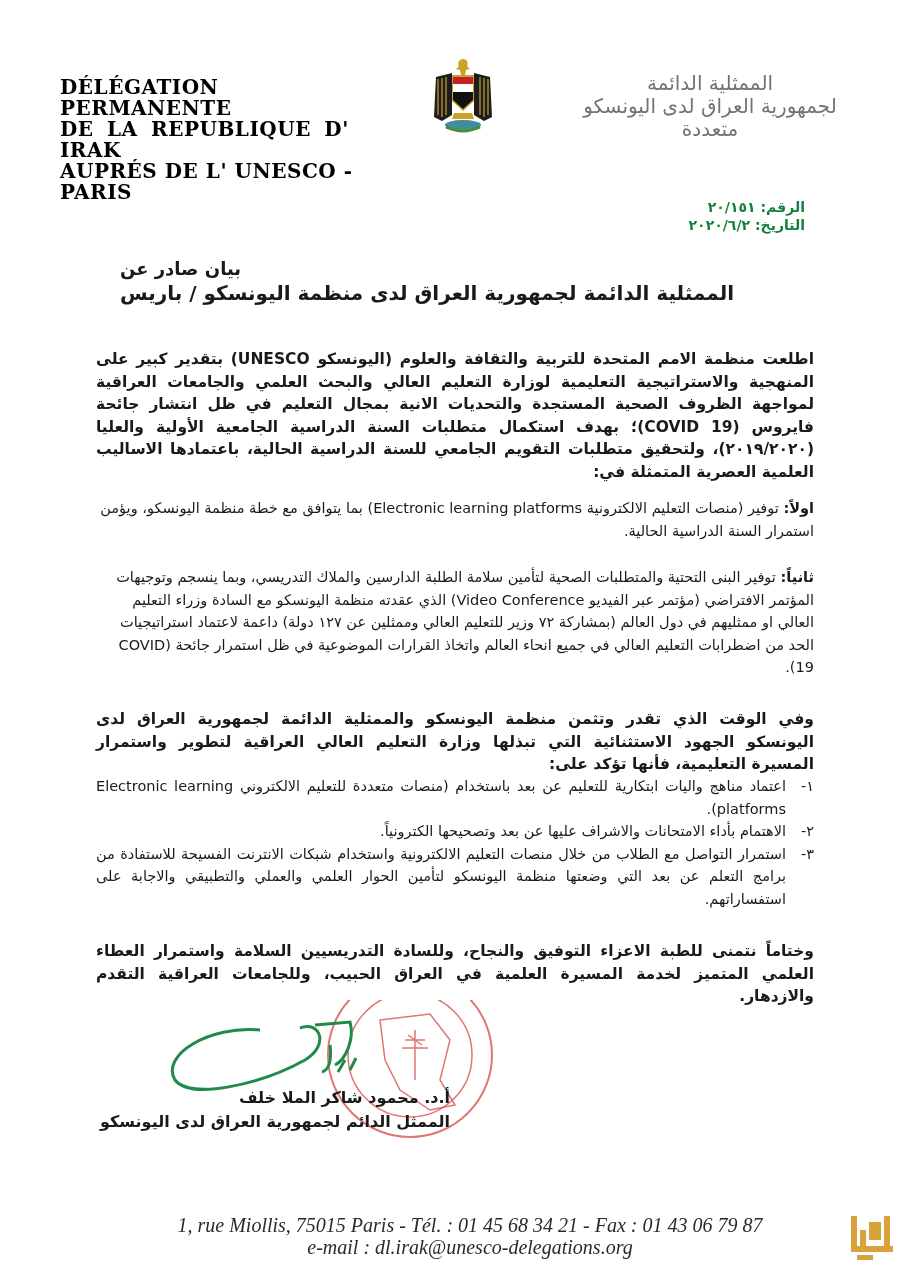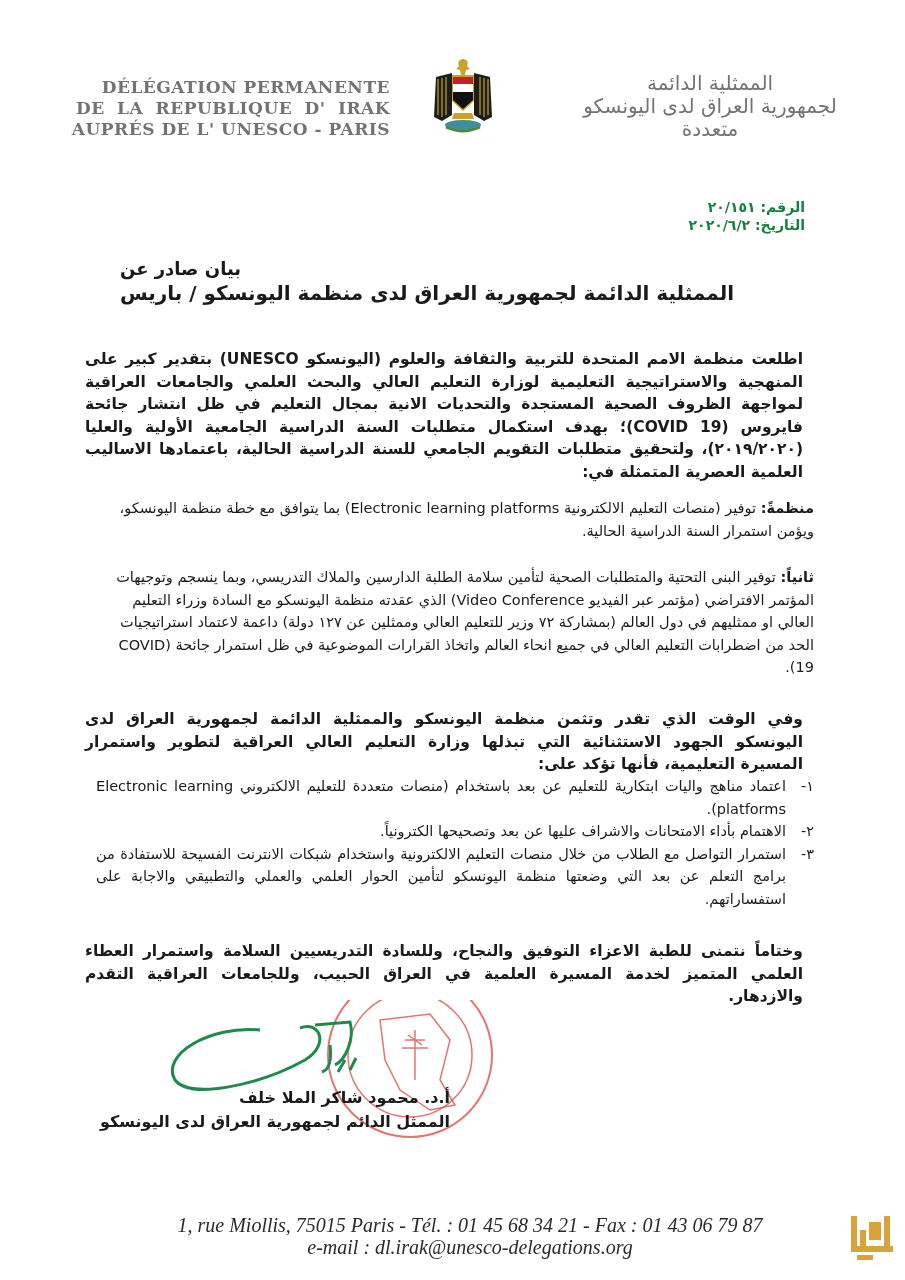--- a/index.html
+++ b/index.html
@@ -1,24 +1,24 @@
 <!DOCTYPE html>
 <html><head>
 <meta charset="utf-8">
 <style>
   html, body { margin:0; padding:0; }
   body { width:905px; height:1280px; background:#ffffff; position:relative; overflow:hidden; font-family:"DejaVu Sans", sans-serif; color:#1a1a1a; }
-  .hdr-fr { position:absolute; left:60px; top:77px; width:330px; text-align:right; font-family:"DejaVu Serif", serif; font-weight:bold; font-size:17px; line-height:21px; color:#737373; letter-spacing:0.5px; }
+  .hdr-fr { position:absolute; left:60px; top:77px; width:330px; text-align:left; font-family:"DejaVu Serif", serif; font-weight:bold; font-size:20px; line-height:21px; color:#000000; letter-spacing:0.5px; }
   .hdr-ar { position:absolute; left:540px; top:72px; width:340px; text-align:center; direction:rtl; font-family:"DejaVu Sans", sans-serif; font-size:20px; line-height:23px; color:#737373; }
   .emblem { position:absolute; left:432px; top:55px; width:62px; height:84px; }
   .ref { position:absolute; right:100px; top:198px; direction:rtl; text-align:right; font-size:14px; line-height:18px; font-weight:bold; color:#15803d; }
   .title { position:absolute; left:120px; width:680px; top:258px; text-align:left; direction:rtl; font-weight:bold; }
   .title .t1 { font-size:18px; line-height:22px; }
   .title .t2 { font-size:20px; line-height:26px; }
-  .para { position:absolute; left:85px; width:718px; direction:rtl; text-align:justify; text-align-last:right; }
+  .para { position:absolute; left:96px; width:718px; direction:rtl; text-align:justify; text-align-last:right; }
   .p-bold { font-weight:bold; font-size:15.5px; line-height:22.5px; }
   .item { position:absolute; left:96px; width:718px; direction:rtl; text-align:right; font-size:14.5px; line-height:22.5px; }
   .item .lbl { font-weight:bold; }
   .list { position:absolute; left:96px; width:718px; direction:rtl; text-align:right; font-size:14.5px; line-height:22.5px; }
   .list .li { display:flex; flex-direction:row; }
   .list .num { width:28px; flex:none; }
   .list .txt { flex:1; text-align:justify; text-align-last:right; }
   .sig { position:absolute; left:140px; top:1000px; width:480px; height:150px; }
   .signer { position:absolute; left:95px; top:1086px; width:355px; direction:rtl; text-align:right; font-weight:bold; font-size:16px; line-height:24px; }
   .footer { position:absolute; left:170px; top:1214px; width:600px; text-align:center; font-family:"Liberation Serif", serif; font-style:italic; font-size:20px; line-height:22px; color:#2a2a2a; }
@@ -65,21 +65,21 @@
 </div>
 
 <div class="title">
   <div class="t1">بيان صادر عن</div>
   <div class="t2">الممثلية الدائمة لجمهورية العراق لدى منظمة اليونسكو / باريس</div>
 </div>
 
 <div class="para p-bold" style="top:348px;">اطلعت منظمة الامم المتحدة للتربية والثقافة والعلوم (اليونسكو UNESCO) بتقدير كبير على المنهجية والاستراتيجية التعليمية لوزارة التعليم العالي والبحث العلمي والجامعات العراقية لمواجهة الظروف الصحية المستجدة والتحديات الانية بمجال التعليم في ظل انتشار جائحة فايروس (COVID 19)؛ بهدف استكمال متطلبات السنة الدراسية الجامعية الأولية والعليا (٢٠١٩/٢٠٢٠)، ولتحقيق متطلبات التقويم الجامعي للسنة الدراسية الحالية، باعتمادها الاساليب العلمية العصرية المتمثلة في:</div>
 
 <div class="item" style="top:497px;">
-  <span class="lbl">منظمةً:</span>
+  <span class="lbl">اولاً:</span>
   <span>توفير (منصات التعليم الالكترونية Electronic learning platforms) بما يتوافق مع خطة منظمة اليونسكو، ويؤمن استمرار السنة الدراسية الحالية.</span>
 </div>
 
 <div class="item" style="top:566px;">
   <span class="lbl">ثانياً:</span>
   <span>توفير البنى التحتية والمتطلبات الصحية لتأمين سلامة الطلبة الدارسين والملاك التدريسي، وبما ينسجم وتوجيهات المؤتمر الافتراضي (مؤتمر عبر الفيديو Video Conference) الذي عقدته منظمة اليونسكو مع السادة وزراء التعليم العالي او ممثليهم في دول العالم (بمشاركة ٧٢ وزير للتعليم العالي وممثلين عن ١٢٧ دولة) داعمة لاعتماد استراتيجيات الحد من اضطرابات التعليم العالي في جميع انحاء العالم واتخاذ القرارات الموضوعية في ظل استمرار جائحة (COVID 19).</span>
 </div>
 
 <div class="para p-bold" style="top:708px;">وفي الوقت الذي تقدر وتثمن منظمة اليونسكو والممثلية الدائمة لجمهورية العراق لدى اليونسكو الجهود الاستثنائية التي تبذلها وزارة التعليم العالي العراقية لتطوير واستمرار المسيرة التعليمية، فأنها تؤكد على:</div>
 

